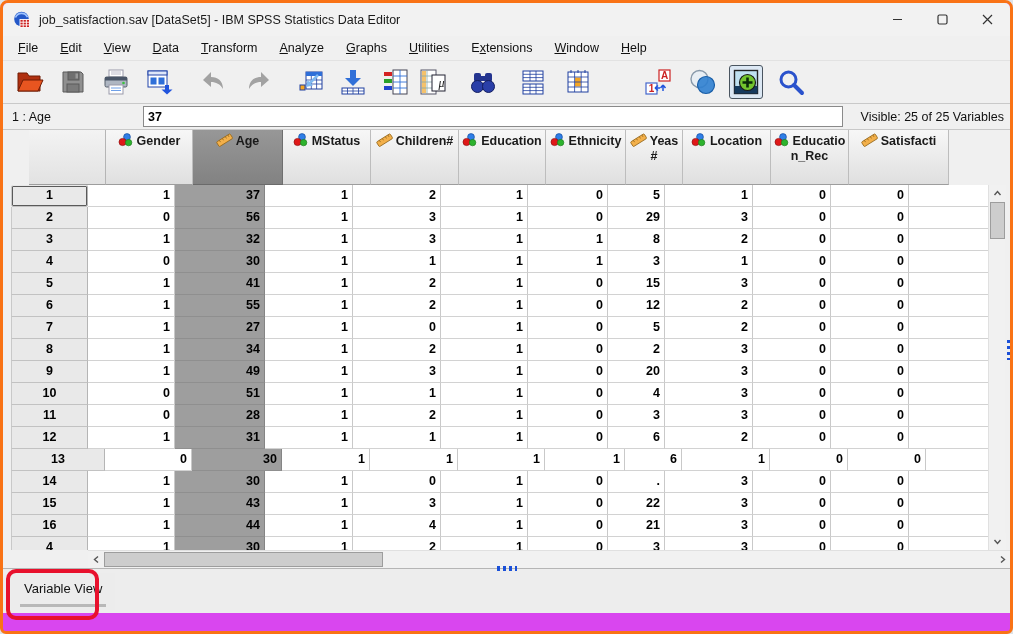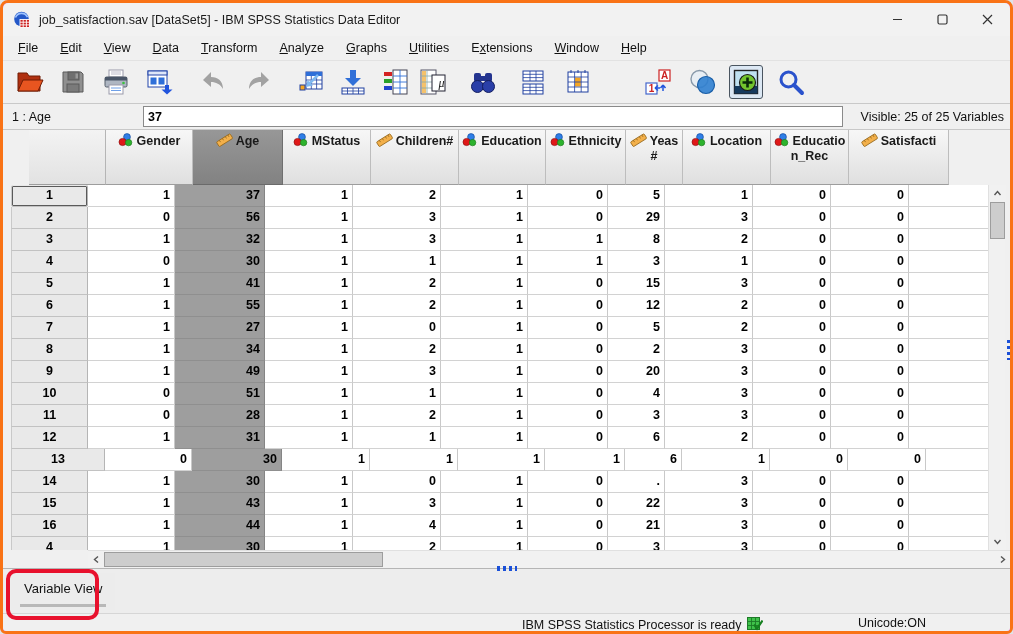--- a/index.html
+++ b/index.html
@@ -600,28 +600,17 @@
             <path d="M3 1.5 L6.5 4.5 L3 7.5" stroke="#555" stroke-width="1.4" fill="none"></path>
           </svg>
         </div>
     </div>
   </div>
 
   <div class="tabsrow" id="tabsrow">
       <div class="vtab">Variable View</div>
     </div>
 
-  <div class="statusbar">
-    <span class="status-msg">
-      <span>IBM SPSS Statistics Processor is ready</span>
-      <span><svg width="16" height="15" viewBox="0 0 16 15">
-            <rect x="0.5" y="1.5" width="12" height="12" fill="#3fc24a" stroke="#1d7a28"></rect>
-            <path d="M0.5 5.5 h12 M0.5 9.5 h12 M4.5 1.5 v12 M8.5 1.5 v12" stroke="#1d7a28" stroke-width="0.9"></path>
-            <path d="M7 8.5 l3 4 5.5 -8" stroke="#15801f" stroke-width="2.2" fill="none"></path>
-          </svg></span>
-    </span>
-    <span class="status-unicode">Unicode:ON</span>
-  </div>
 
   <div class="split-v"></div>
   <div class="split-h"></div>
   <div class="annotation"></div>
 </div>
 
 </body></html>

